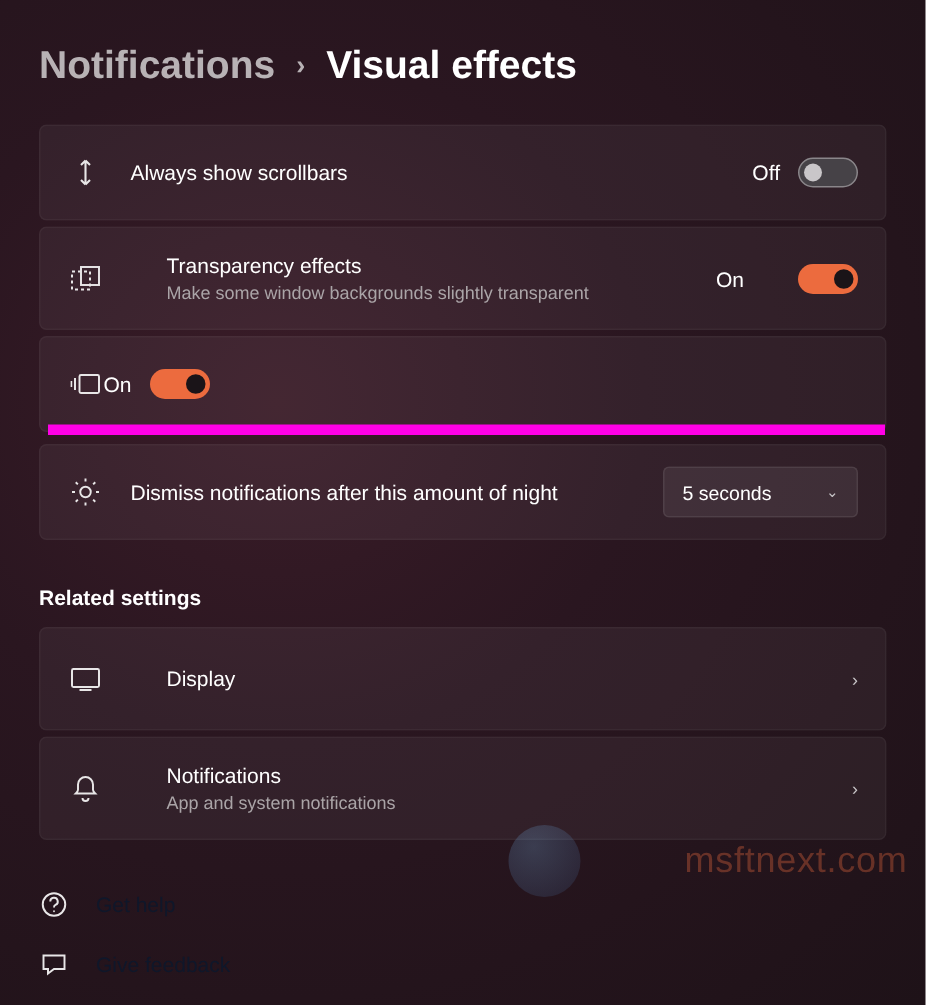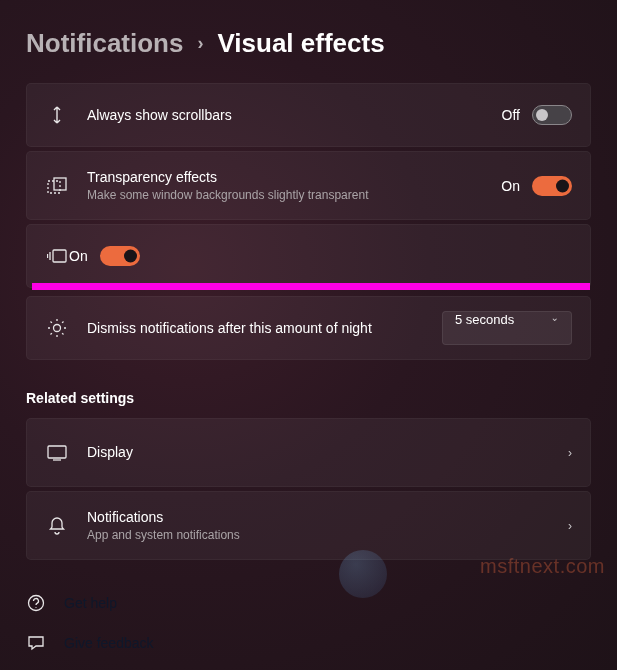--- a/index.html
+++ b/index.html
@@ -40,21 +40,21 @@
     background: rgba(255,255,255,0.05);
     border: 1px solid rgba(255,255,255,0.04);
     border-radius: 5px;
     margin-bottom: 4px;
     padding: 14px 18px;
     display: flex;
     align-items: center;
     min-height: 64px;
     position: relative;
   }
-  .card.tall { min-height: 69px; }
+  .card.tall { min-height: 69px; gap: 24px; }
   .card-icon {
     width: 24px;
     display: flex;
     align-items: center;
     justify-content: center;
     flex-shrink: 0;
     color: #e8e6e7;
   }
   .card-text {
     margin-left: 18px;
@@ -122,21 +122,21 @@
     height: 7px;
     background: #ff00e6;
   }
   .dropdown {
     background: rgba(255,255,255,0.07);
     border: 1px solid rgba(255,255,255,0.08);
     border-radius: 4px;
     height: 34px;
     width: 130px;
     display: flex;
-    align-items: flex-start;
+    align-items: center;
     justify-content: space-between;
     padding: 0 12px;
     font-size: 13px;
     color: #ffffff;
     cursor: pointer;
   }
   .dropdown-chevron {
     font-size: 10px;
     color: #c9c6c9;
   }
@@ -167,22 +167,22 @@
     justify-content: center;
     color: #e8e6e7;
   }
   .link-text {
     font-size: 14px;
     color: #0f172a;
   }
   .watermark {
     position: absolute;
     right: 12px;
-    bottom: 92px;
-    font-size: 20px;
+    bottom: 82px;
+    font-size: 24px;
     color: rgba(236,107,62,0.35);
     font-weight: 400;
     letter-spacing: 0.5px;
     pointer-events: none;
   }
   .watermark-globe {
     position: absolute;
     right: 230px;
     bottom: 72px;
     width: 48px;

